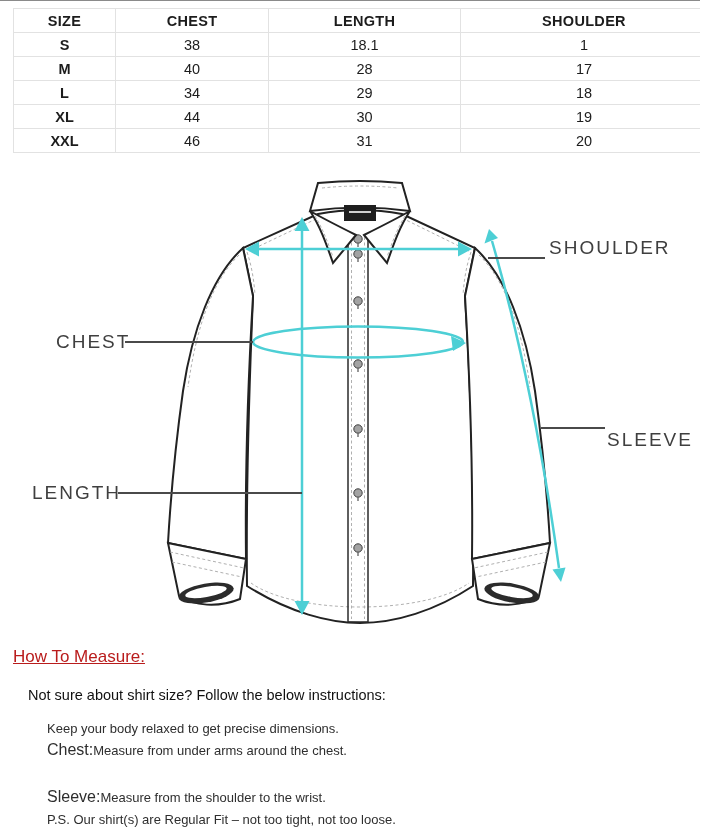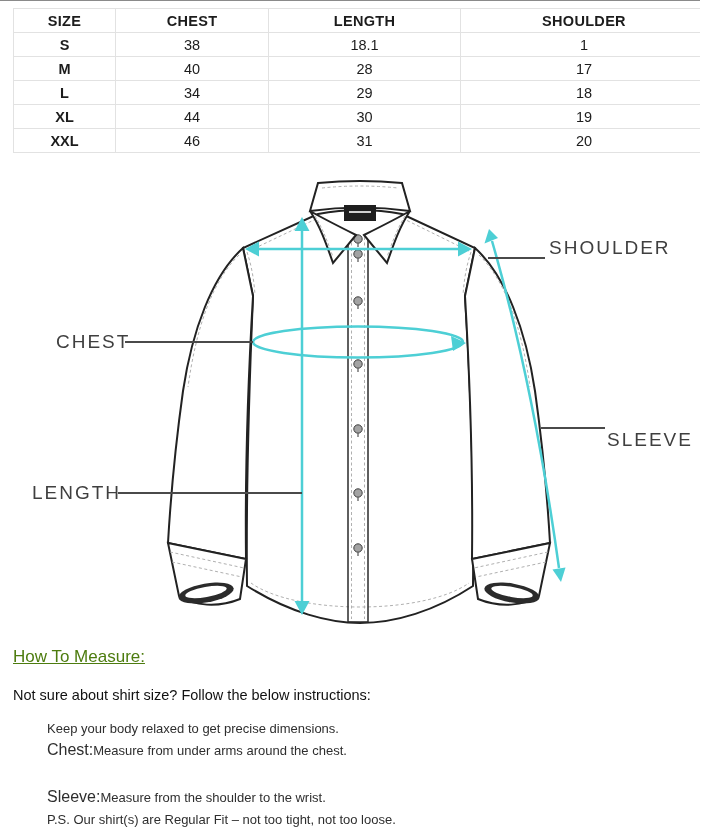--- a/index.html
+++ b/index.html
@@ -28,24 +28,24 @@
   .diagram { position:absolute; left:0; top:170px; width:720px; height:470px; }
   .diagram svg { position:absolute; left:0; top:0; }
   .measure-label {
     position:absolute; font-size:19px; letter-spacing:2px; color:#3f3f3f;
     font-weight:400; white-space:nowrap;
   }
   .connector { position:absolute; height:1.5px; background:#4a4a4a; }
 
   
   .htm-heading {
-    position:absolute; left:13px; top:646px; font-size:17px; color:#4d7c0f;
+    position:absolute; left:13px; top:646px; font-size:17px; color:#b91c1c;
     text-decoration:underline; font-weight:400;
   }
-  .htm-intro { position:absolute; left:13px; top:686px; font-size:14.5px; color:#111; }
+  .htm-intro { position:absolute; left:28px; top:686px; font-size:14.5px; color:#111; }
   .step { position:absolute; left:47px; white-space:nowrap; color:#2e2e2e; }
   .step .prefix { font-size:16px; }
   .step .text { font-size:13px; }
   .step-0{top:718px;} .step-1{top:740px;} .step-2{top:764px;} .step-3{top:787px;} .step-4{top:809px;}
 </style>
 </head>
 <body>
 
 <div class="page">
 

